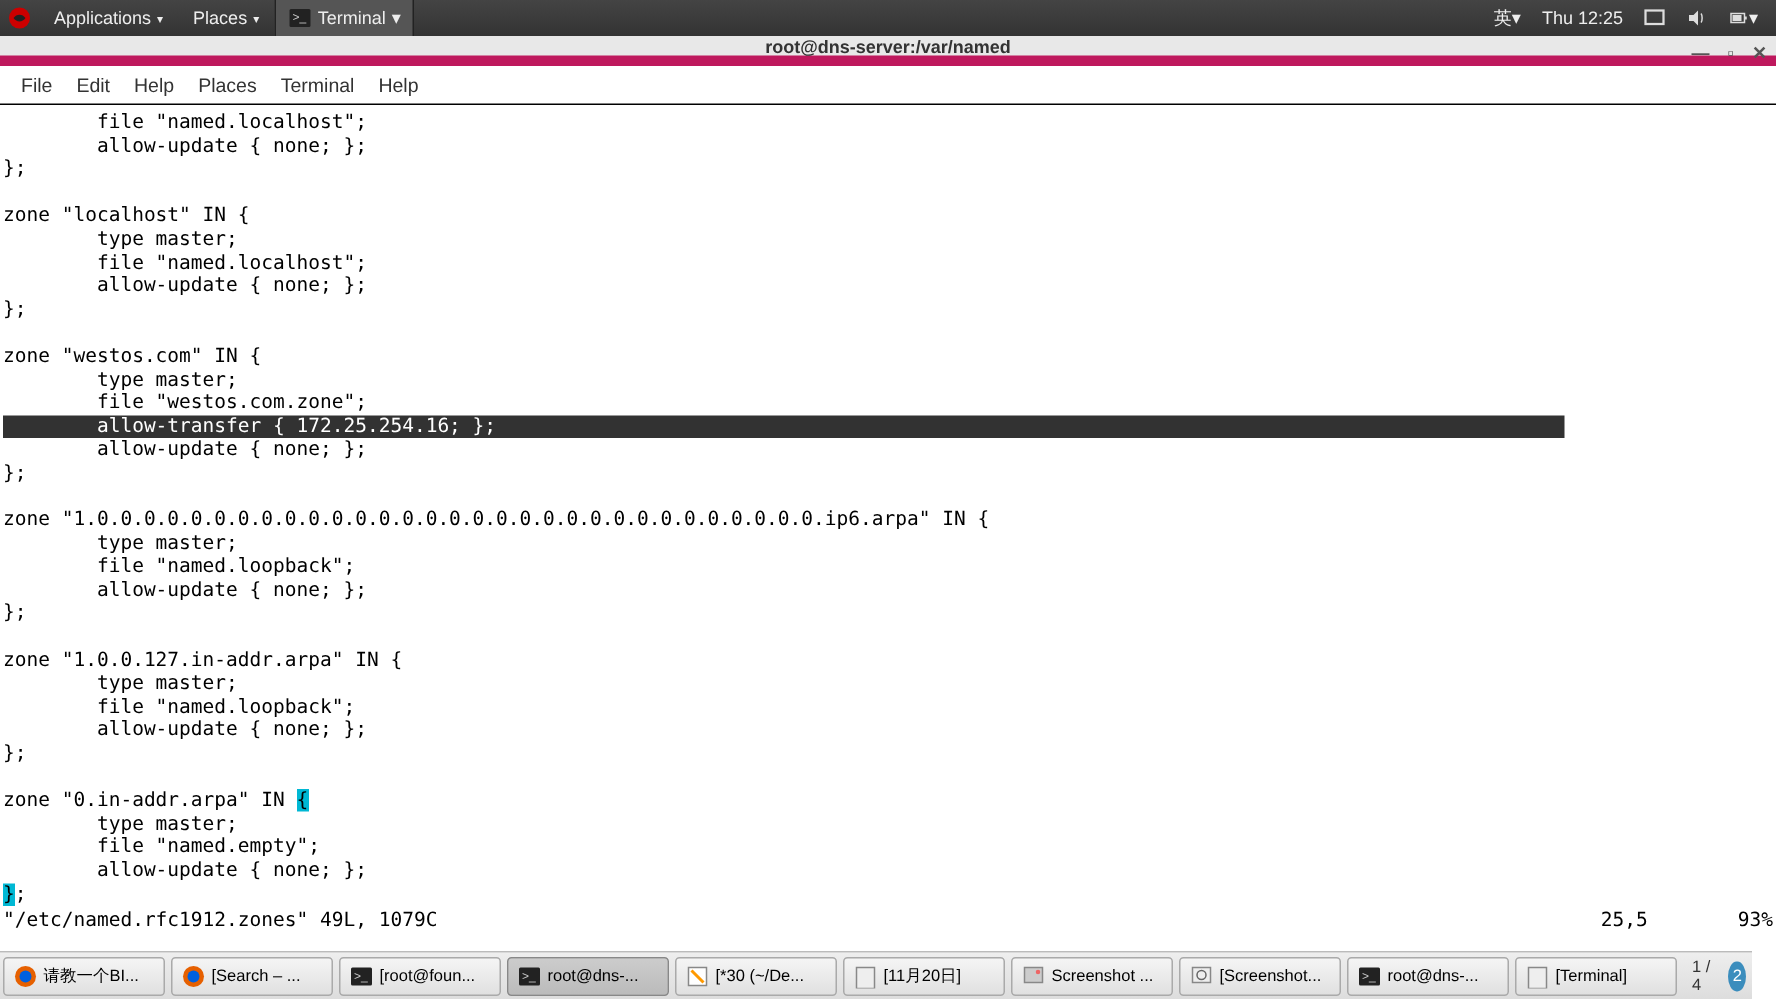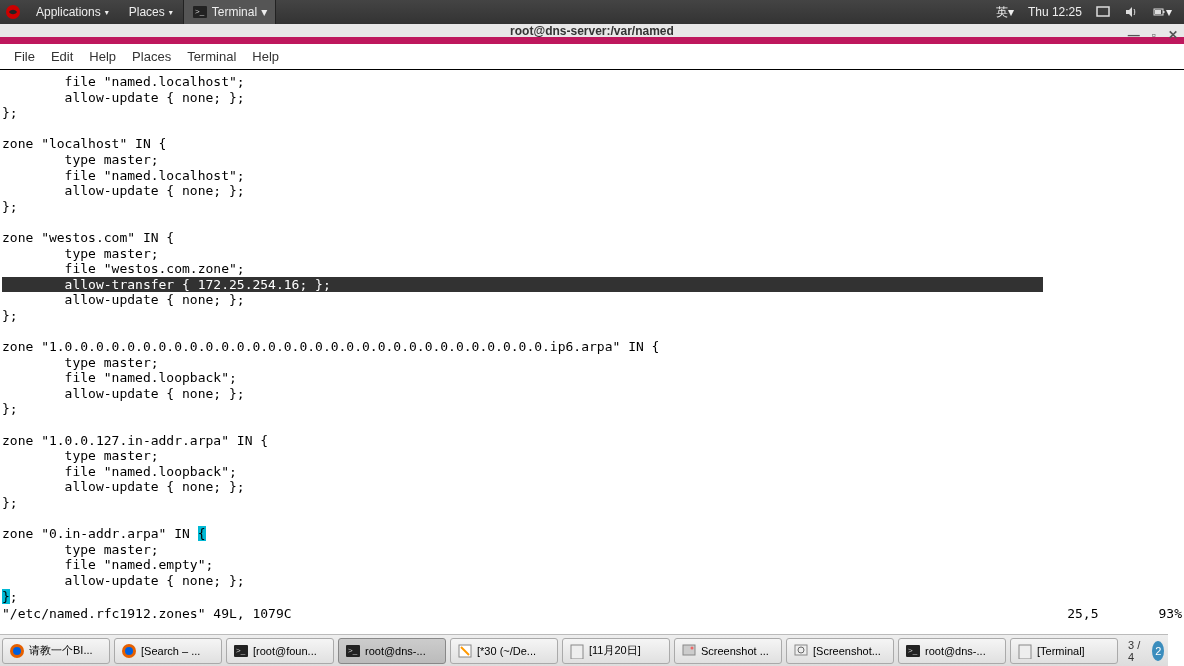--- a/index.html
+++ b/index.html
@@ -225,15 +225,15 @@
       </div>
       <div class="task">
         <span class="ic">
           <svg width="16" height="16" viewBox="0 0 16 16">
             <rect x="2" y="2" width="12" height="14" fill="#eee" stroke="#888"></rect>
           </svg>
         </span>
         <span>[Terminal]</span>
       </div>
     </div>
-  <div class="ws">3 / 4</div>
+  <div class="ws">1 / 4</div>
   <div class="tray-ic">2</div>
 </div>
 
 </body></html>

